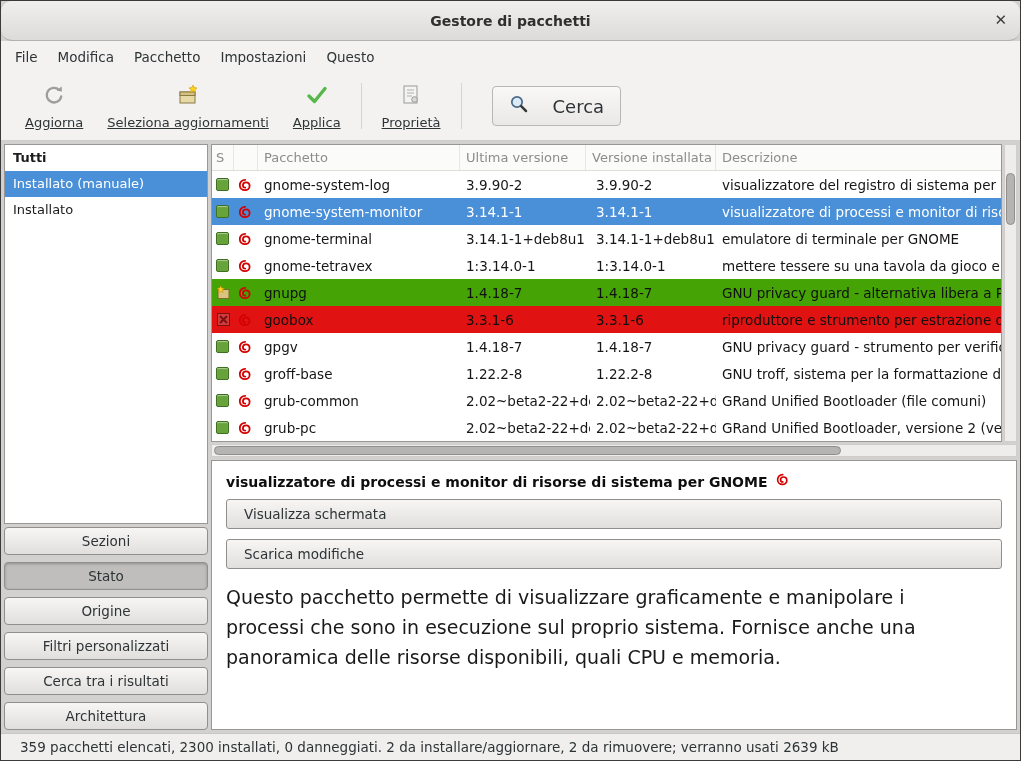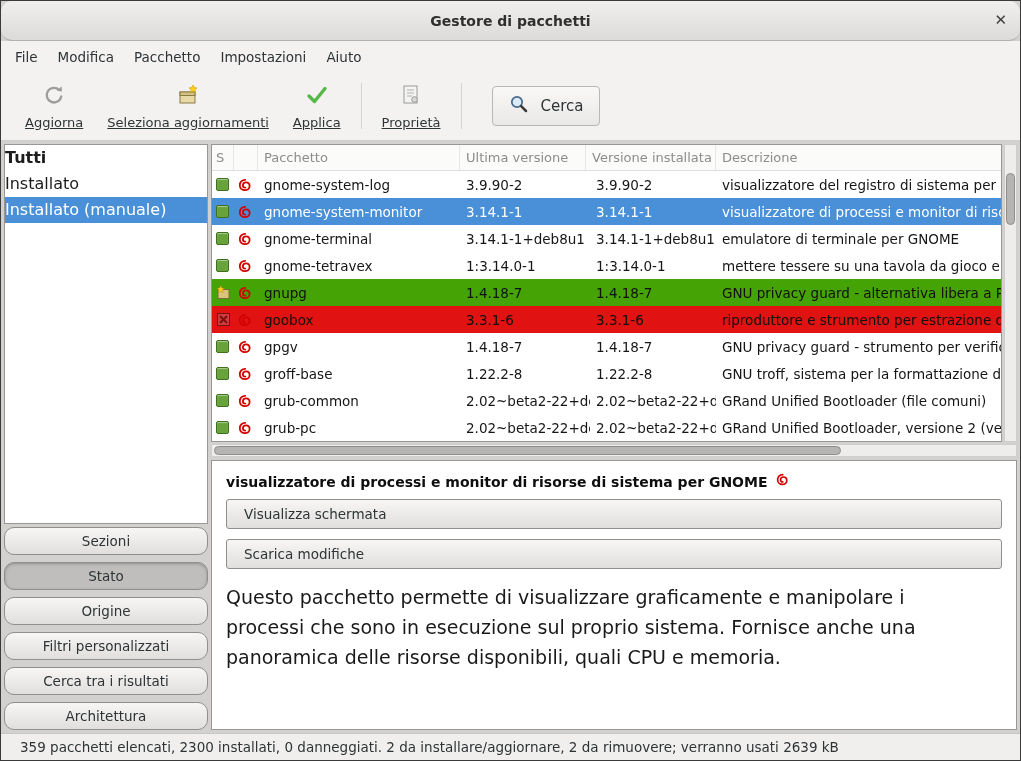--- a/index.html
+++ b/index.html
@@ -17,35 +17,35 @@
   
   .menubar { flex:0 0 31px; display:flex; align-items:center; background:#f3f2f1; padding-left:4px; }
   .menu-item { padding:4px 10px; font-size:13.5px; color:#2e3436; }
 
   
   .toolbar { flex:0 0 69px; display:flex; align-items:center; background:#f3f2f1;
     border-bottom:1px solid #cfcecd; padding:0 12px; }
   .tool-btn { display:flex; flex-direction:column; align-items:center; gap:4px; padding:5px 12px; }
   .tool-btn .lbl { font-size:13px; color:#2e3436; white-space:nowrap;text-decoration:underline; }
   .tool-sep { width:1px; height:46px; background:#d5d4d3; margin:0 8px; }
-  .search-btn { display:flex; align-items:center; gap:12px; margin-left:22px; padding:7px 16px;
+  .search-btn { display:flex; align-items:center; gap:24px; margin-left:22px; padding:7px 16px;
     border:1px solid #b8b7b6; border-radius:4px; background:linear-gradient(#f9f8f7,#e9e8e7);
-    font-size:15px; color:#2e3436; }
+    font-size:18px; color:#2e3436; }
 
   
   .content { flex:1; display:flex; padding:3px; gap:3px; background:#d2d1d0; min-height:0; }
   .left-pane { flex:0 0 204px; display:flex; flex-direction:column; min-height:0; }
   .filter-list { height:380px; background:#fff; border:1px solid #989793; overflow:hidden; }
-  .filter-item { height:26px; line-height:26px; font-size:16px; color:#1c1c1c;
+  .filter-item { height:26px; line-height:26px; padding-left:8px; font-size:13px; color:#1c1c1c;
     white-space:nowrap; overflow:hidden; }
   .filter-item.bold { font-weight:bold; }
   .filter-item.selected { background:var(--selection); color:#fff; }
   .left-spacer { flex:1; }
   .side-buttons { display:flex; flex-direction:column; gap:7px; }
-  .side-btn { height:28px; border:1px solid #918f8b; border-radius:10px;
+  .side-btn { height:28px; border:1px solid #918f8b; border-radius:4px;
     background:linear-gradient(#f7f6f5,#e0dfde); font-size:13.5px; color:#2e3436;
     display:flex; align-items:center; justify-content:center; }
   .side-btn.active { background:#bfbebc; box-shadow:inset 0 1px 3px rgba(0,0,0,.25); }
 
   .right-pane { flex:1; display:flex; flex-direction:column; min-width:0; min-height:0; }
   .table-area { flex:0 0 292px; display:flex; min-width:0; }
   .table-main { flex:1; background:#fff; border:1px solid #989793; display:flex; flex-direction:column; overflow:hidden; min-width:0; }
   .table-header { flex:0 0 26px; display:flex; background:#fbfbfa; border-bottom:1px solid #dededd;
     color:#8c8c8c; font-size:13px; }
   .hcell { display:flex; align-items:center; padding-left:6px; border-right:1px solid #e6e6e5;
@@ -92,21 +92,21 @@
   <div class="titlebar">
     <span class="title">Gestore di pacchetti</span>
     <span class="close-btn">✕</span>
   </div>
 
   <div class="menubar">
       <span class="menu-item">File</span>
       <span class="menu-item">Modifica</span>
       <span class="menu-item">Pacchetto</span>
       <span class="menu-item">Impostazioni</span>
-      <span class="menu-item">Aiuto</span>
+      <span class="menu-item">Questo</span>
     </div>
 
   <div class="toolbar">
     <div class="tool-btn">
       <span>
         <svg width="24" height="24" viewBox="0 0 24 24">
             <path d="M19.2 13.5 a7.3 7.3 0 1 1 -2.1 -6.6" fill="none" stroke="#9d9d9c" stroke-width="2.3" stroke-linecap="round"></path>
             <path d="M19.6 3.2 l0.4 5.3 -5.2 -0.8 z" fill="#9d9d9c"></path>
           </svg>
       </span>
@@ -151,22 +151,22 @@
       </span>
       <span>Cerca</span>
     </div>
   </div>
 
   <div class="content">
 
     <div class="left-pane">
       <div class="filter-list">
           <div class="filter-item bold">Tutti</div>
+          <div class="filter-item selected">Installato (manuale)</div>
           <div class="filter-item">Installato</div>
-          <div class="filter-item selected">Installato (manuale)</div>
         </div>
       <div class="left-spacer"></div>
       <div class="side-buttons">
           <div class="side-btn">Sezioni</div>
           <div class="side-btn active">Stato</div>
           <div class="side-btn">Origine</div>
           <div class="side-btn">Filtri personalizzati</div>
           <div class="side-btn">Cerca tra i risultati</div>
           <div class="side-btn">Architettura</div>
         </div>

